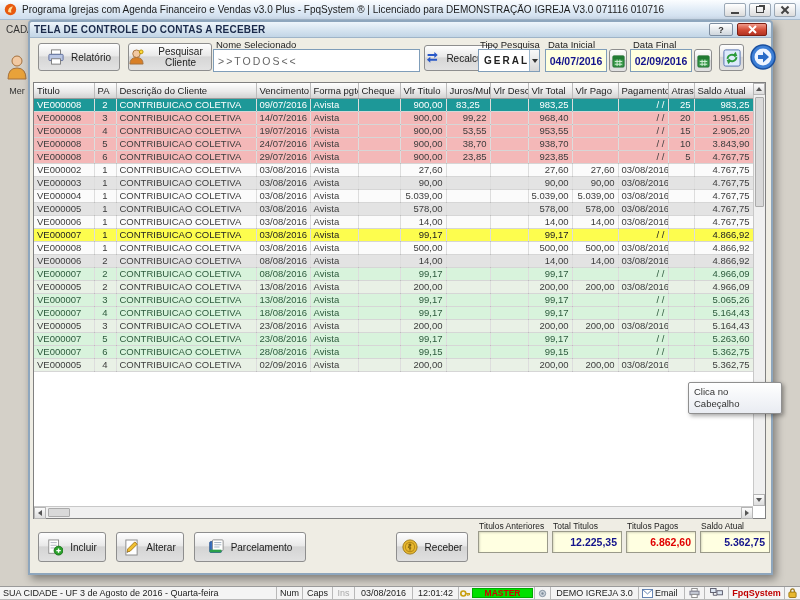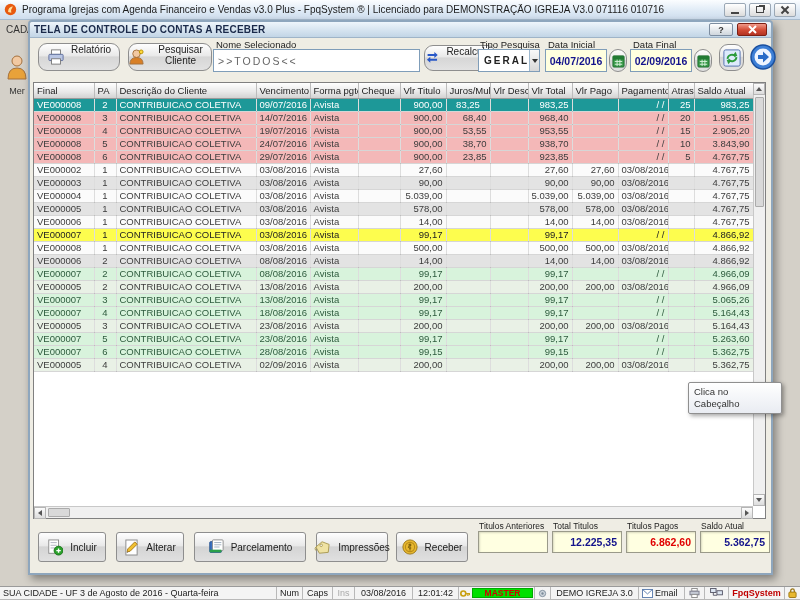--- a/index.html
+++ b/index.html
@@ -31,22 +31,22 @@
   .dlg-titlebar { height:16px; background:linear-gradient(#eef5fb,#c2d5e6); border-bottom:1px solid #9fb4c8;
     display:flex; align-items:center; padding:0 4px; border-radius:3px 3px 0 0; }
   .dlg-title { flex:1; font-size:10px; font-weight:bold; color:#1b2a4a; letter-spacing:.2px; }
   .dlg-btn { height:13px; border-radius:2px; border:1px solid #7d8da0; display:flex; align-items:center; justify-content:center; margin-left:4px; }
   .dlg-help { width:24px; background:linear-gradient(#ffffff,#cfd6dd); font-size:9px; font-weight:bold; color:#333; }
   .dlg-close { width:30px; background:linear-gradient(#f09a8a,#d24b35 55%,#b33322); border-color:#7d2014; }
   .dlg-body { position:relative; width:100%; height:539px; }
 
   
   .tb-btn { position:absolute; background:linear-gradient(#fefefe,#e9e9e9 45%,#d6d6d6 50%,#e2e2e2);
-    border:1px solid #8e8e8e; border-radius:9px; font-size:10px; color:#222;
-    display:flex; justify-content:center; gap:6px; }
+    border:1px solid #8e8e8e; border-radius:3px; font-size:10px; color:#222;
+    display:flex; align-items:center; justify-content:center; gap:6px; }
   .fld-label { position:absolute; font-size:9.5px; color:#222; white-space:nowrap; }
   .fld { position:absolute; background:#fff; border:1px solid #7f9db9; font-size:10.5px;
     display:flex; align-items:center; padding:0 4px; }
   .fld.yellow { background:#ffffdf; color:#14148c; font-weight:bold; justify-content:center; }
   .nome-val { color:#666; letter-spacing:2px; font-size:10.5px; }
   .combo { position:absolute; background:#fff; border:1px solid #7f9db9; display:flex; align-items:center; }
   .combo .cval { flex:1; font-size:10px; font-weight:bold; color:#222; letter-spacing:2px; padding-left:5px; }
   .combo .carrow { width:15px; height:100%; background:linear-gradient(#f8f8f8,#d8d8d8); border-left:1px solid #9db8cf;
     display:flex; align-items:center; justify-content:center; }
   .tri-down { width:0; height:0; border-left:3px solid transparent; border-right:3px solid transparent; border-top:4px solid #333; }
@@ -249,21 +249,21 @@
               <col style="width:44px">
               <col style="width:38px">
               <col style="width:44px">
               <col style="width:46px">
               <col style="width:50px">
               <col style="width:26px">
               <col style="width:59px">
             </colgroup>
             <thead>
               <tr>
-                <th>Final</th>
+                <th>Titulo</th>
                 <th>PA</th>
                 <th>Descrição do Cliente</th>
                 <th>Vencimento</th>
                 <th>Forma pgto</th>
                 <th>Cheque</th>
                 <th>Vlr Titulo</th>
                 <th>Juros/Multa</th>
                 <th>Vlr Desc.</th>
                 <th>Vlr Total</th>
                 <th>Vlr Pago</th>
@@ -290,21 +290,21 @@
                 <td style="text-align: right;">983,25</td>
               </tr>
               <tr style="background: rgb(244, 184, 184); color: rgb(60, 60, 60);">
                 <td>VE000008</td>
                 <td style="text-align: center;">3</td>
                 <td>CONTRIBUICAO COLETIVA</td>
                 <td>14/07/2016</td>
                 <td>Avista</td>
                 <td style="text-align: right;"></td>
                 <td style="text-align: right;">900,00</td>
-                <td style="text-align: right;">68,40</td>
+                <td style="text-align: right;">99,22</td>
                 <td style="text-align: right;"></td>
                 <td style="text-align: right;">968,40</td>
                 <td style="text-align: right;"></td>
                 <td style="text-align: right;">/ /</td>
                 <td style="text-align: right;">20</td>
                 <td style="text-align: right;">1.951,65</td>
               </tr>
               <tr style="background: rgb(244, 184, 184); color: rgb(60, 60, 60);">
                 <td>VE000008</td>
                 <td style="text-align: center;">4</td>
@@ -656,30 +656,20 @@
         <span class="ic">
           <svg width="16" height="16" viewBox="0 0 18 18">
               <rect x="2" y="3" width="13" height="12" rx="1" fill="#3a72c4" stroke="#1c4a8a"></rect>
               <rect x="5" y="1" width="12" height="12" rx="1" fill="#fff" stroke="#888"></rect>
               <path d="M7 4 h8 M7 6.5 h8 M7 9 h6" stroke="#9ab" stroke-width="1"></path>
               <rect x="2" y="12" width="13" height="3" fill="#2aa04a"></rect>
             </svg>
         </span>
         <span>Parcelamento</span>
       </button>
-      <button class="act-btn" style="left:286px;width:72px;">
-        <span class="ic">
-          <svg width="17" height="15" viewBox="0 0 19 17">
-              <path d="M2 8 L9 2 L17 5 L16 14 L6 15 Z" fill="#efe2a2" stroke="#a5954a"></path>
-              <circle cx="8" cy="6" r="1.4" fill="#fff" stroke="#a5954a"></circle>
-              <path d="M2 8 Q0 10 2 12" fill="none" stroke="#a5954a"></path>
-            </svg>
-        </span>
-        <span>Impressões</span>
-      </button>
       <button class="act-btn" style="left:366px;width:72px;">
         <span class="ic">
           <svg width="16" height="16" viewBox="0 0 18 18">
               <circle cx="9" cy="9" r="8" fill="#e8b830" stroke="#9a7410"></circle>
               <circle cx="9" cy="9" r="5.2" fill="none" stroke="#b88c1a" stroke-width="1.2"></circle>
               <path d="M9 5 v8 M7 6.8 q2 -1.4 3.4 0 q-3.4 1.2 -3.4 2.4 q0 1.6 3.4 1" fill="none" stroke="#7a5c08" stroke-width="1.1"></path>
             </svg>
         </span>
         <span>Receber</span>
       </button>

